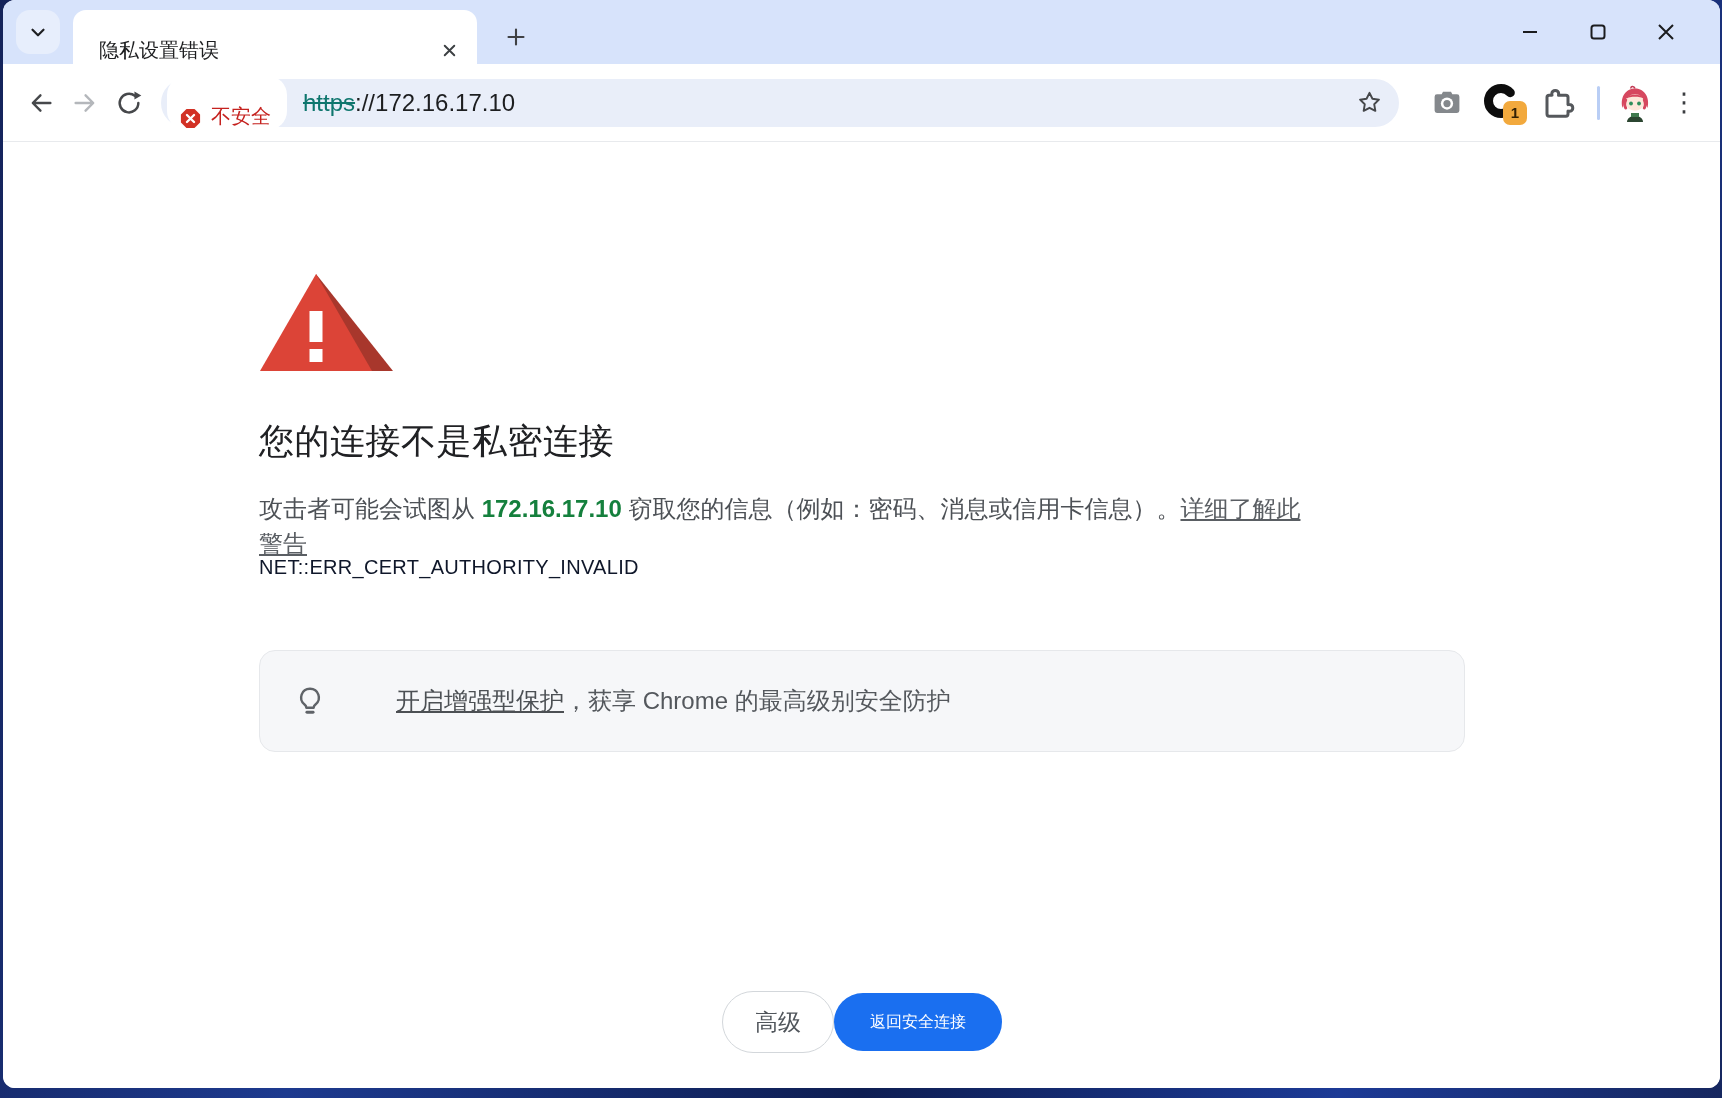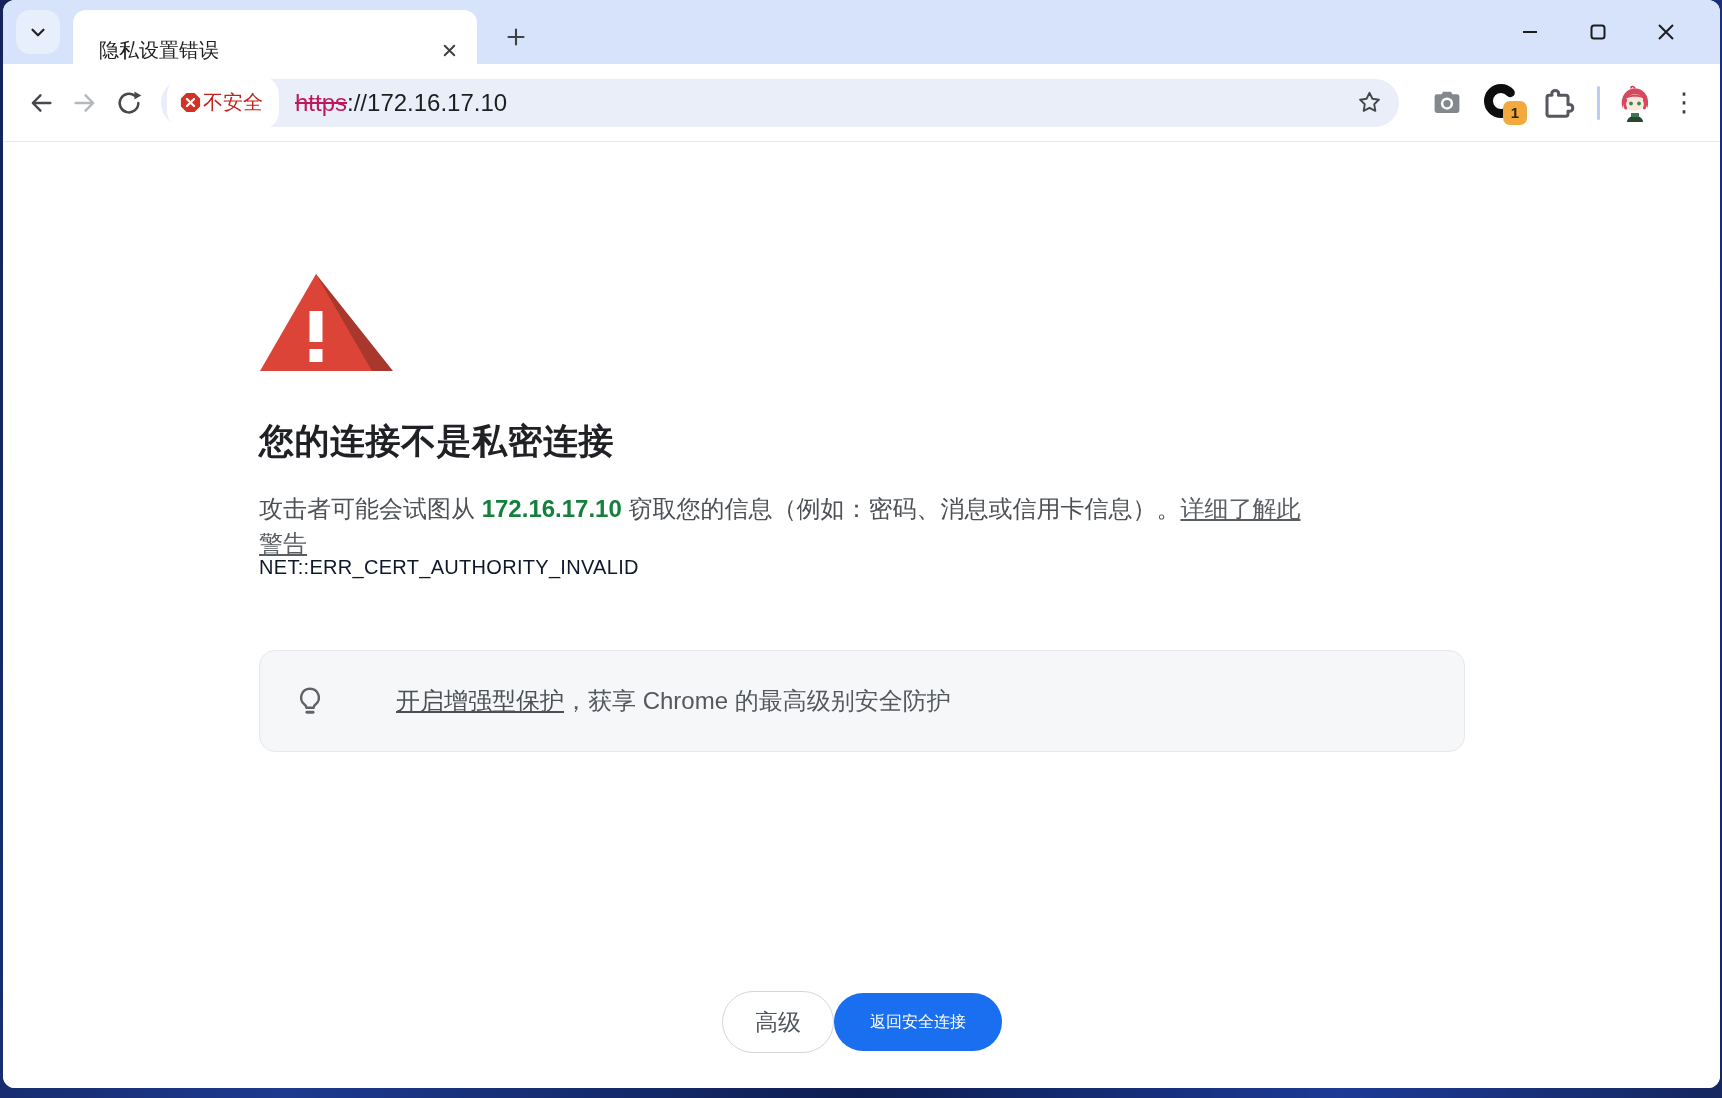--- a/index.html
+++ b/index.html
@@ -40,42 +40,42 @@
   .toolbar {
     height:78px; flex:0 0 78px; background:#fff; border-bottom:1px solid #e8eaed;
     display:flex; align-items:center; padding:0 18px 0 16px;
   }
   .nav-btn { width:44px; height:44px; border-radius:50%; display:flex; align-items:center; justify-content:center; cursor:pointer; flex:0 0 auto; }
   .omnibox {
     flex:1; height:48px; margin:0 26px 0 10px; background:#e9eef9; border-radius:24px;
     display:flex; align-items:center; padding:0 10px 0 6px; min-width:0; cursor:text;
   }
   .chip {
-    height:54px; background:#fff; border-radius:19px; display:flex; align-items:center;
-    padding:0 16px 0 12px; gap:1px; cursor:pointer; flex:0 0 auto;
+    height:54px; background:#fff; border-radius:19px; display:flex; align-items:flex-end;
+    padding:0 16px 0 12px; gap:9px; cursor:pointer; flex:0 0 auto;
   }
   .chip-label { color:#c5221f; font-size:20px; }
   .url { margin-left:16px; font-size:24px; color:#1d1e20; white-space:nowrap; overflow:hidden; flex:1; }
-  .url .scheme { color:#be185d; text-decoration:line-through; }
+  .url .scheme { color:#0f766e; text-decoration:line-through; }
   .omni-star { margin-left:auto; flex:0 0 auto; width:40px; height:40px; display:flex; align-items:center; justify-content:center; cursor:pointer; }
   .tool-icons { display:flex; align-items:center; gap:12px; flex:0 0 auto; }
   .tool-btn { width:44px; height:44px; display:flex; align-items:center; justify-content:center; cursor:pointer; position:relative; }
   .ext-badge {
     position:absolute; right:-2px; bottom:0; width:24px; height:24px; border-radius:7px;
     background:#f2a93d; color:#342104; font-size:15px; font-weight:bold;
     display:flex; align-items:center; justify-content:center;
   }
   .separator { width:3px; height:34px; background:#b9cef5; border-radius:2px; margin:0 4px; }
   .avatar { width:38px; height:38px; display:flex; align-items:center; justify-content:center; cursor:pointer; }
   .kebab { font-size:26px; color:#3b3d40; letter-spacing:0; cursor:pointer; width:36px; text-align:center; }
   
   .content { flex:1; background:#fff; position:relative; }
   .warn-triangle { position:absolute; left:255px; top:126px; }
   .page-heading {
-    position:absolute; left:256px; top:276px; font-size:35px; font-weight:700;
+    position:absolute; left:256px; top:276px; font-size:35px; font-weight:400;
     color:#202124; letter-spacing:0.5px;
   }
   .page-desc {
     position:absolute; left:256px; top:350px; width:1060px;
     font-size:24px; color:#4d5156; line-height:1.45;
   }
   .page-desc b { color:#15803d; }
   .learn-more { color:#5a5e63; text-decoration:underline; cursor:pointer; }
   .error-code { position:absolute; left:256px; top:414px; font-size:20px; color:#0f172a; letter-spacing:0.3px; }
   .protect-box {

